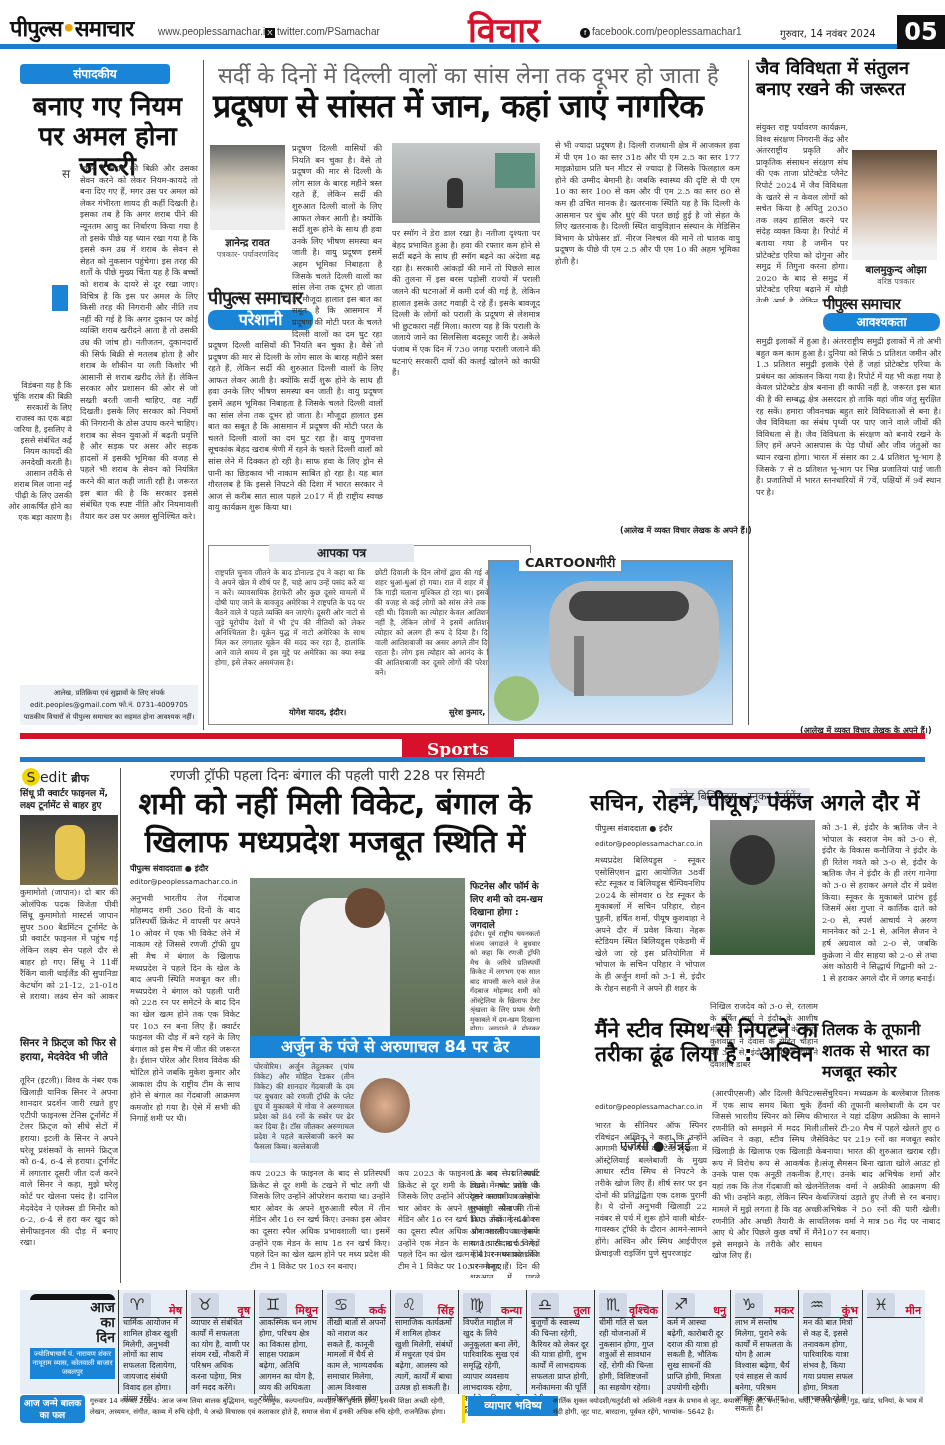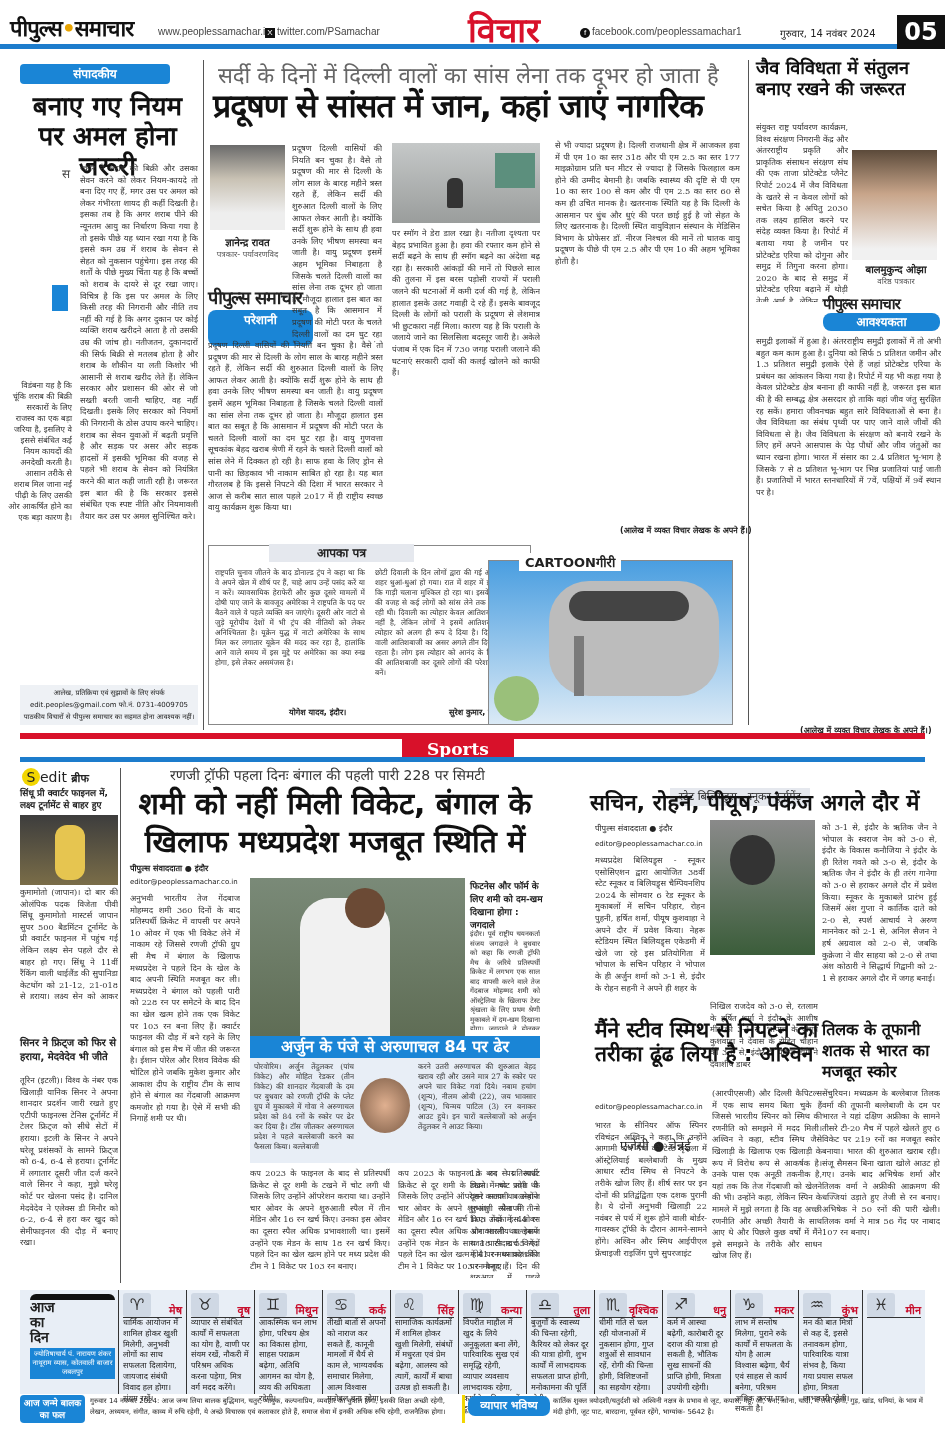--- a/index.html
+++ b/index.html
@@ -52,21 +52,21 @@
   <div>पाठकीय विचारों से पीपुल्स समाचार का सहमत होना आवश्यक नहीं।</div>
 </div>
 <div class="abs" style="left:203px;top:60px;width:1px;height:670px;background:#555"></div>
 
 <div class="abs" style="left:218px;top:59px;width:520px;font-size:22px;color:#666;white-space:nowrap">सर्दी के दिनों में दिल्ली वालों का सांस लेना तक दूभर हो जाता है</div>
 <div class="abs h1" style="left:213px;top:88px;width:530px;font-size:32px;white-space:nowrap;letter-spacing:-1px">प्रदूषण से सांसत में जान, कहां जाएं नागरिक</div>
 <div class="abs photo" style="left:210px;top:145px;width:75px;height:85px;background:linear-gradient(#6a6a6a,#c9c2b4 40%,#eee 80%)"></div>
 <div class="abs caption" style="left:205px;top:235px;width:85px;font-weight:bold;font-size:10px">ज्ञानेन्द्र रावत</div>
 <div class="abs caption" style="left:200px;top:248px;width:95px;font-size:8px;color:#555">पत्रकार- पर्यावरणविद</div>
 <div class="abs" style="left:208px;top:285px;font-size:18px;font-weight:bold;letter-spacing:-1px">पीपुल्स समाचार</div>
-<div class="abs tag" style="left:208px;top:310px;width:105px;height:36px;line-height:20px;font-size:12px;border-radius:8px">परेशानी</div>
+<div class="abs tag" style="left:208px;top:310px;width:105px;height:20px;line-height:20px;font-size:16px;border-radius:8px">परेशानी</div>
 <div class="abs col-text" style="left:292px;top:143px;width:90px;height:200px">प्रदूषण दिल्ली वासियों की नियति बन चुका है। वैसे तो प्रदूषण की मार से दिल्ली के लोग साल के बारह महीने त्रस्त रहते हैं, लेकिन सर्दी की शुरुआत दिल्ली वालों के लिए आफत लेकर आती है। क्योंकि सर्दी शुरू होने के साथ ही हवा उनके लिए भीषण समस्या बन जाती है। वायु प्रदूषण इसमें अहम भूमिका निबाहता है जिसके चलते दिल्ली वालों का सांस लेना तक दूभर हो जाता है। मौजूदा हालात इस बात का सबूत है कि आसमान में प्रदूषण की मोटी परत के चलते दिल्ली वालों का दम घुट रहा है। वायु गुणवत्ता सूचकांक बेहद खराब श्रेणी में रहने के चलते दिल्ली वालों को सांस लेने में दिक्कत हो रही है। साफ हवा के लिए ड्रोन से पानी का छिड़काव भी नाकाम साबित हो रहा है। यह बात गौरतलब है कि इससे निपटने की दिशा में भारत सरकार ने आज से करीब सात साल पहले 2017 में ही राष्ट्रीय स्वच्छ वायु कार्यक्रम शुरू किया था।</div>
 <div class="abs col-text" style="left:208px;top:340px;width:175px;height:200px">प्रदूषण दिल्ली वासियों की नियति बन चुका है। वैसे तो प्रदूषण की मार से दिल्ली के लोग साल के बारह महीने त्रस्त रहते हैं, लेकिन सर्दी की शुरुआत दिल्ली वालों के लिए आफत लेकर आती है। क्योंकि सर्दी शुरू होने के साथ ही हवा उनके लिए भीषण समस्या बन जाती है। वायु प्रदूषण इसमें अहम भूमिका निबाहता है जिसके चलते दिल्ली वालों का सांस लेना तक दूभर हो जाता है। मौजूदा हालात इस बात का सबूत है कि आसमान में प्रदूषण की मोटी परत के चलते दिल्ली वालों का दम घुट रहा है। वायु गुणवत्ता सूचकांक बेहद खराब श्रेणी में रहने के चलते दिल्ली वालों को सांस लेने में दिक्कत हो रही है। साफ हवा के लिए ड्रोन से पानी का छिड़काव भी नाकाम साबित हो रहा है। यह बात गौरतलब है कि इससे निपटने की दिशा में भारत सरकार ने आज से करीब सात साल पहले 2017 में ही राष्ट्रीय स्वच्छ वायु कार्यक्रम शुरू किया था।</div>
 <div class="abs photo" style="left:392px;top:143px;width:148px;height:80px;background:linear-gradient(#c5c8c8,#9a9d9c)">
   <div style="position:absolute;left:55px;top:35px;width:16px;height:30px;background:#333;border-radius:6px 6px 2px 2px"></div>
   <div style="position:absolute;right:5px;top:10px;width:40px;height:35px;background:#5c8f7d"></div>
 </div>
 <div class="abs col-text" style="left:392px;top:228px;width:148px;height:310px">पर स्मॉग ने डेरा डाल रखा है। नतीजा दृश्यता पर बेहद प्रभावित हुआ है। हवा की रफ्तार कम होने से सर्दी बढ़ने के साथ ही स्मॉग बढ़ने का अंदेशा बढ़ रहा है। सरकारी आंकड़ों की मानें तो पिछले साल की तुलना में इस बरस पड़ोसी राज्यों में पराली जलने की घटनाओं में कमी दर्ज की गई है, लेकिन हालात इसके उलट गवाही दे रहे हैं। इसके बावजूद दिल्ली के लोगों को पराली के प्रदूषण से लेशमात्र भी छुटकारा नहीं मिला। कारण यह है कि पराली के जलाये जाने का सिलसिला बदस्तूर जारी है। अकेले पंजाब में एक दिन में 730 जगह पराली जलाने की घटनाएं सरकारी दावों की कलई खोलने को काफी हैं।</div>
 <div class="abs col-text" style="left:555px;top:140px;width:185px;height:390px">से भी ज्यादा प्रदूषण है। दिल्ली राजधानी क्षेत्र में आजकल हवा में पी एम 10 का स्तर 318 और पी एम 2.5 का स्तर 177 माइक्रोग्राम प्रति घन मीटर से ज्यादा है जिसके फिलहाल कम होने की उम्मीद बेमानी है। जबकि स्वास्थ्य की दृष्टि से पी एम 10 का स्तर 100 से कम और पी एम 2.5 का स्तर 60 से कम ही उचित मानक है। खतरनाक स्थिति यह है कि दिल्ली के आसमान पर धुंध और धुएं की परत छाई हुई है जो सेहत के लिए खतरनाक है। दिल्ली स्थित वायुविज्ञान संस्थान के मेडिसिन विभाग के प्रोफेसर डॉ. नीरज निश्चल की मानें तो घातक वायु प्रदूषण के पीछे पी एम 2.5 और पी एम 10 की अहम भूमिका होती है।</div>
 <div class="abs" style="left:620px;top:524px;font-size:8px;font-weight:bold">(आलेख में व्यक्त विचार लेखक के अपने हैं।)</div>
 
@@ -119,21 +119,20 @@
 <div class="abs" style="left:130px;top:878px;font-size:7px">editor@peoplessamachar.co.in</div>
 <div class="abs col-text" style="left:130px;top:893px;width:110px;height:385px">अनुभवी भारतीय तेज गेंदबाज मोहम्मद शमी 360 दिनों के बाद प्रतिस्पर्धी क्रिकेट में वापसी पर अपने 10 ओवर में एक भी विकेट लेने में नाकाम रहे जिससे रणजी ट्रॉफी ग्रुप सी मैच में बंगाल के खिलाफ मध्यप्रदेश ने पहले दिन के खेल के बाद अपनी स्थिति मजबूत कर ली। मध्यप्रदेश ने बंगाल को पहली पारी को 228 रन पर समेटने के बाद दिन का खेल खत्म होने तक एक विकेट पर 103 रन बना लिए हैं। क्वार्टर फाइनल की दौड़ में बने रहने के लिए बंगाल को इस मैच में जीत की जरूरत है। ईशान पोरेल और रिशव विवेक की चोटिल होने जबकि मुकेश कुमार और आकाश दीप के राष्ट्रीय टीम के साथ होने से बंगाल का गेंदबाजी आक्रमण कमजोर हो गया है। ऐसे में सभी की निगाहें शमी पर थी।</div>
 <div class="abs photo" style="left:250px;top:878px;width:215px;height:158px;background:linear-gradient(#7a8a78,#5f6d55)">
   <div style="position:absolute;left:50px;top:20px;width:90px;height:140px;background:#f1f1f1;border-radius:30px 30px 0 0"></div>
   <div style="position:absolute;left:95px;top:10px;width:40px;height:40px;background:#6b4a35;border-radius:50%"></div>
 </div>
 <div class="abs" style="left:250px;top:1036px;width:290px;height:22px;background:#1a85d6;color:#fff;font-size:16px;font-weight:bold;text-align:center;line-height:22px">अर्जुन के पंजे से अरुणाचल 84 पर ढेर</div>
 <div class="abs" style="left:250px;top:1058px;width:290px;height:105px;background:#e8eef6">
   <div class="abs col-text" style="left:4px;top:4px;width:100px;height:95px;font-size:7.4px;line-height:10px">पोरवोरिम। अर्जुन तेंदुलकर (पांच विकेट) और मोहित रेडकर (तीन विकेट) की शानदार गेंदबाजी के दम पर बुधवार को रणजी ट्रॉफी के प्लेट ग्रुप में मुकाबले में गोवा ने अरुणाचल प्रदेश को 84 रनों के स्कोर पर ढेर कर दिया है। टॉस जीतकर अरुणाचल प्रदेश ने पहले बल्लेबाजी करने का फैसला किया। बल्लेबाजी</div>
   <div class="abs" style="left:110px;top:20px;width:50px;height:55px;border-radius:50%;background:radial-gradient(#e0b090,#7a5b45)"></div>
-  <div class="abs col-text" style="left:168px;top:4px;width:118px;height:95px;font-size:7.4px;line-height:10px">करने उतरी अरुणाचल की शुरुआत बेहद खराब रही और उसने मात्र 27 के स्कोर पर अपने चार विकेट गवां दिये। नबाम हचांग (शून्य), नीलम ओबी (22), जय भावसार (शून्य), चिन्मय पाटिल (3) रन बनाकर आउट हुये। इन चारों बल्लेबाजों को अर्जुन तेंदुलकर ने आउट किया।</div>
 </div>
 <div class="abs col-text" style="left:250px;top:1168px;width:140px;height:110px">कप 2023 के फाइनल के बाद से प्रतिस्पर्धी क्रिकेट से दूर शमी के टखने में चोट लगी थी जिसके लिए उन्होंने ऑपरेशन कराया था। उन्होंने चार ओवर के अपने शुरुआती स्पैल में तीन मेडिन और 16 रन खर्च किए। उनका इस ओवर का दूसरा स्पैल अधिक प्रभावशाली था। इसमें उन्होंने एक मेडन के साथ 18 रन खर्च किए। पहले दिन का खेल खत्म होने पर मध्य प्रदेश की टीम ने 1 विकेट पर 103 रन बनाए।</div>
 <div class="abs col-text" style="left:398px;top:1168px;width:140px;height:110px">कप 2023 के फाइनल के बाद से प्रतिस्पर्धी क्रिकेट से दूर शमी के टखने में चोट लगी थी जिसके लिए उन्होंने ऑपरेशन कराया था। उन्होंने चार ओवर के अपने शुरुआती स्पैल में तीन मेडिन और 16 रन खर्च किए। उनका इस ओवर का दूसरा स्पैल अधिक प्रभावशाली था। इसमें उन्होंने एक मेडन के साथ 18 रन खर्च किए। पहले दिन का खेल खत्म होने पर मध्य प्रदेश की टीम ने 1 विकेट पर 103 रन बनाए।</div>
 
 <div class="abs" style="left:470px;top:880px;width:75px;font-size:9px;font-weight:bold;line-height:13px">फिटनेस और फॉर्म के लिए शमी को दम-खम दिखाना होगा : जगदाले</div>
 <div class="abs col-text" style="left:470px;top:930px;width:70px;height:100px;font-size:7px;line-height:9.5px">इंदौर। पूर्व राष्ट्रीय चयनकर्ता संजय जगदाले ने बुधवार को कहा कि रणजी ट्रॉफी मैच के जरिये प्रतिस्पर्धी क्रिकेट में लगभग एक साल बाद वापसी करने वाले तेज गेंदबाज मोहम्मद शमी को ऑस्ट्रेलिया के खिलाफ टेस्ट श्रृंखला के लिए प्रथम श्रेणी मुकाबले में दम-खम दिखाना होगा। जगदाले ने होलकर स्टेडियम में इस मैच के दौरान कहा, शमी कमाल के गेंदबाज रहे हैं। पिछले एक साल में भारत को उनकी गेंदबाजी की कमी निश्चित तौर पर खली है। भारतीय क्रिकेट बोर्ड (बीसीसीआई) के पूर्व सचिव ने कहा, हमें उम्मीद करनी चाहिए कि शमी जल्दही अपने प्रदर्शन के शिखर पर पहुंचेंगे।</div>
 <div class="abs col-text" style="left:470px;top:1168px;width:70px;height:110px">13 रन पर आउट किया। मध्य प्रदेश के दूसरे सलामी बल्लेबाज शुभांशु सेनापति ने 103 गेंदों में 44 रन और भारतीय बल्लेबाज रजत पाटीदार 55 गेंदों में 41 रन बनाकर क्रीज पर मौजूद हैं। दिन की शुरुआत में पहले बल्लेबाजी का न्योता मिलने पर बंगाल की टीम ने 42 रन तक चार विकेट गंवा दिए। शाहबाज ने इसके बाद 92 रन की पारी खेली।</div>
 
 <div class="abs" style="left:670px;top:788px;width:140px;height:18px;background:#e5e8ee;text-align:center;font-size:11px;line-height:18px">स्टेट बिलियड्र्स - स्नूकर टूर्नामेंट</div>
 <div class="abs h1" style="left:590px;top:790px;width:345px;font-size:22px;white-space:nowrap">सचिन, रोहन, पीयूष, पंकज अगले दौर में</div>
@@ -151,21 +150,21 @@
 <div class="abs" style="left:595px;top:1103px;font-size:7px">editor@peoplessamachar.co.in</div>
 <div class="abs col-text" style="left:595px;top:1120px;width:112px;height:160px">भारत के सीनियर ऑफ स्पिनर रविचंद्रन अश्विन ने कहा कि उन्होंने आगामी पांच मैचों की टेस्ट श्रृंखला में ऑस्ट्रेलियाई बल्लेबाजी के मुख्य आधार स्टीव स्मिथ से निपटने के तरीके खोज लिए हैं। शीर्ष स्तर पर इन दोनों की प्रतिद्वंद्विता एक दशक पुरानी है। ये दोनों अनुभवी खिलाड़ी 22 नवंबर से पर्थ में शुरू होने वाली बोर्डर-गावस्कर ट्रॉफी के दौरान आमने-सामने होंगे। अश्विन और स्मिथ आईपीएल फ्रेंचाइजी राइजिंग पुणे सुपरजाइंट</div>
 <div class="abs col-text" style="left:712px;top:1088px;width:110px;height:192px">(आरपीएसजी) और दिल्ली कैपिटल्स में एक साथ समय बिता चुके हैं जिससे भारतीय स्पिनर को स्मिथ की रणनीति को समझने में मदद मिली। अश्विन ने कहा, स्टीव स्मिथ जैसे खिलाड़ी के खिलाफ एक खिलाड़ी के रूप में विरोध रूप से आकर्षक है। उनके पास एक अनूठी तकनीक है, यहां तक कि तेज गेंदबाजी को खेलने की भी। उन्होंने कहा, लेकिन स्पिन के मामले में मुझे लगता है कि वह अच्छी रणनीति और अच्छी तैयारी के साथ आए थे और पिछले कुछ वर्षों में मैंने इसे समझने के तरीके और साधन खोज लिए हैं।</div>
 
 <div class="abs h1" style="left:822px;top:1020px;width:118px;font-size:16px;line-height:1.3">तिलक के तूफानी शतक से भारत का मजबूत स्कोर</div>
 <div class="abs col-text" style="left:822px;top:1088px;width:118px;height:190px">सेंचुरियन। मध्यक्रम के बल्लेबाज तिलक वर्मा की तूफानी बल्लेबाजी के दम पर भारत ने यहां दक्षिण अफ्रीका के सामने तीसरे टी-20 मैच में पहले खेलते हुए 6 विकेट पर 219 रनों का मजबूत स्कोर बनाया। भारत की शुरुआत खराब रही। संजू सैमसन बिना खाता खोले आउट हो गए। उनके बाद अभिषेक शर्मा और तिलक वर्मा ने अफ्रीकी आक्रमण की धज्जियां उड़ाते हुए तेजी से रन बनाए। अभिषेक ने 50 रनों की पारी खेली। तिलक वर्मा ने मात्र 56 गेंद पर नाबाद 107 रन बनाए।</div>
 
 <div class="abs horo-wrap">
   <div class="abs" style="left:10px;top:4px;width:85px;height:96px">
     <div style="height:6px;background:#111;border-radius:6px 6px 0 0"></div>
-    <div style="text-align:left;font-weight:bold;font-size:14px;line-height:15px">
+    <div style="text-align:right;font-weight:bold;font-size:14px;line-height:15px">
       <div>आज</div>
       <div>का</div>
       <div>दिन</div>
     </div>
     <div style="background:#1a85d6;color:#fff;font-size:7px;line-height:9px;text-align:center;padding:2px;margin-top:3px">ज्योतिषाचार्य पं. नारायण शंकर नाथूराम व्यास, कोतवाली बाजार जबलपुर</div>
   </div>
   <div class="sign" style="left:98px;width:68px">
       <div class="ico">♈</div>
       <div class="nm">मेष</div>
       <div class="tx">धार्मिक आयोजन में शामिल होकर खुशी मिलेगी, अनुभवी लोगों का साथ सफलता दिलायेगा, जायजाद संबंधी विवाद हल होगा। संयम रखें।</div>
@@ -222,14 +221,14 @@
     </div>
   <div class="sign" style="left:842px;width:63px">
       <div class="ico">♓</div>
       <div class="nm">मीन</div>
     </div>
 </div>
 
 <div class="abs tag" style="left:20px;top:1395px;width:65px;height:28px;font-size:9px;line-height:12px;padding-top:2px;border-radius:4px">आज जन्मे बालक का फल</div>
 <div class="abs" style="left:90px;top:1396px;width:370px;font-size:7px;line-height:11px">गुरुवार 14 नवम्बर 2024: आज जन्म लिया बालक बुद्धिमान, चतुर, भावुक, कल्पनाप्रिय, व्यवहार का कुशल होगा, इसकी शिक्षा अच्छी रहेगी, लेखन, अध्ययन, संगीत, काव्य में रुचि रहेगी, ये अच्छे विचारक एवं कलाकार होते हैं, समाज सेवा में इनकी अधिक रुचि रहेगी, राजनैतिक होगा।</div>
 <div class="abs" style="left:462px;top:1395px;width:3px;height:28px;background:#f2d600"></div>
-<div class="abs tag" style="left:468px;top:1396px;width:82px;height:20px;font-size:11px;line-height:20px;border-radius:7px">व्यापार भविष्य</div>
+<div class="abs tag" style="left:468px;top:1396px;width:90px;height:20px;font-size:11px;line-height:20px;border-radius:0">व्यापार भविष्य</div>
 <div class="abs" style="left:553px;top:1396px;width:372px;font-size:7px;line-height:11px">कार्तिक शुक्ल त्रयोदशी/चतुर्दशी को अश्विनी नक्षत्र के प्रभाव से जूट, कपास, गेहूं, जौ, चना, सोना, चांदी, में तेजी होगी, गुड़, खांड, धनियां, के भाव में मंदी होगी, जूट पाट, बारदाना, पूर्ववत रहेंगे, भाग्यांक- 5642 है।</div>
 
 </body></html>

